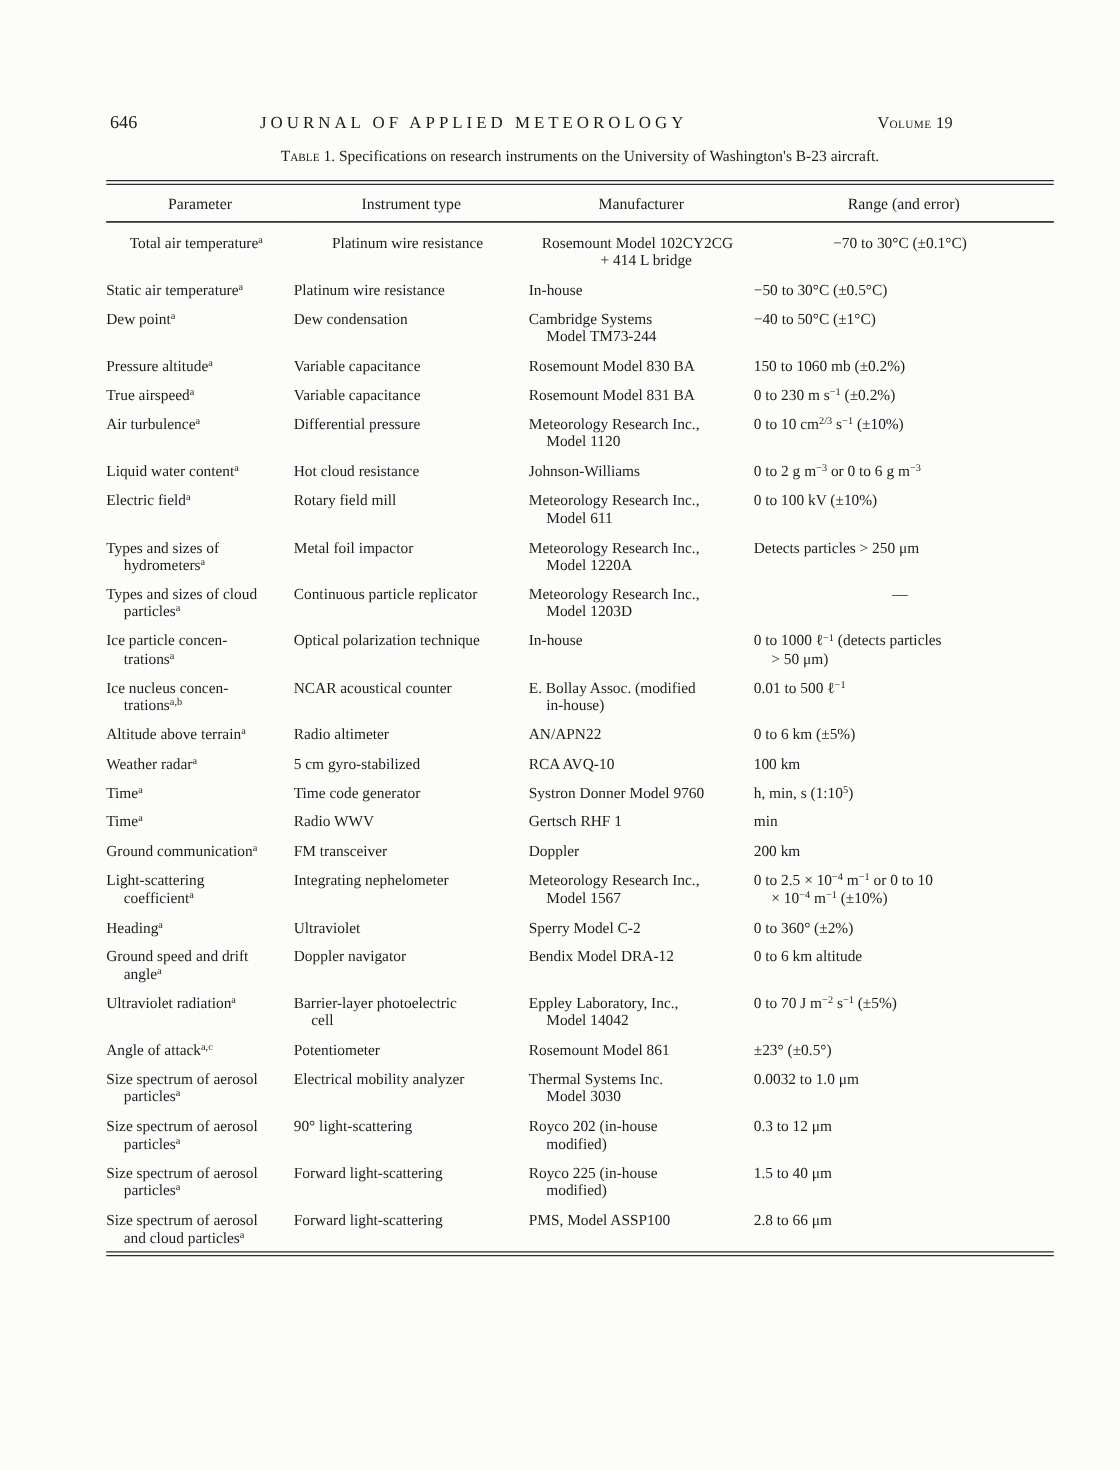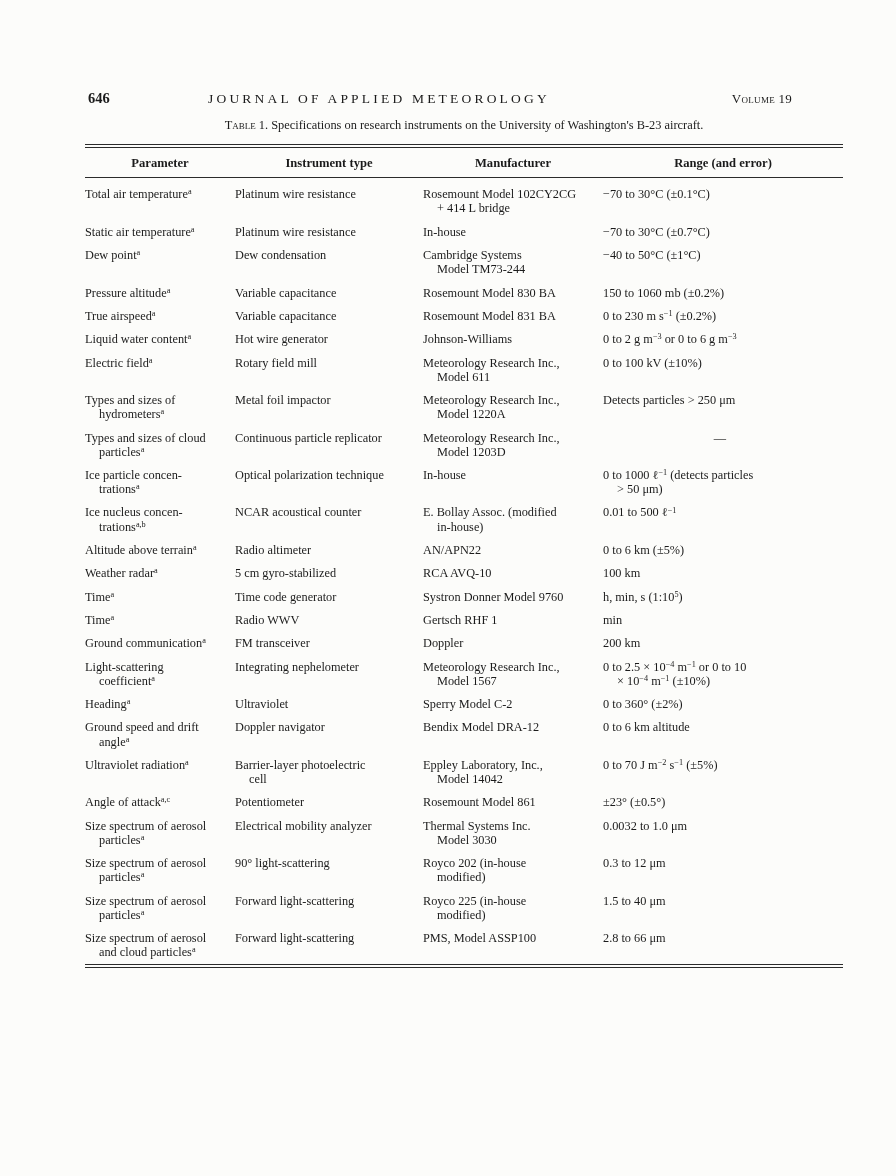--- a/index.html
+++ b/index.html
@@ -16,33 +16,33 @@
   .running-head {
     position: absolute;
     top: 90px;
     left: 88px;
     width: 734px;
     display: flex;
     align-items: baseline;
   }
   .page-number {
     font-size: 14.5px;
-    font-weight: bold;
+    font-weight: normal;
     width: 120px;
   }
   .journal-title {
     flex: 1;
     text-align: left;
     font-size: 13.5px;
     letter-spacing: 3.2px;
     white-space: nowrap;
   }
   .volume {
     width: 120px;
-    text-align: center;
+    text-align: left;
     font-size: 13px;
     font-variant: small-caps;
     letter-spacing: 0.3px;
   }
   .table-wrap {
     position: absolute;
     top: 118px;
     left: 85px;
     width: 758px;
   }
@@ -64,33 +64,33 @@
     border-collapse: collapse;
     table-layout: fixed;
     font-size: 12.3px;
     line-height: 1.15;
   }
   col.c1 { width: 150px; }
   col.c2 { width: 188px; }
   col.c3 { width: 180px; }
   col.c4 { width: 240px; }
   th {
-    font-weight: bold;
+    font-weight: normal;
     font-size: 12.6px;
     text-align: center;
     padding: 8px 4px 7px 4px;
     border-bottom: 1.3px solid #2b2b2b;
   }
   td {
     vertical-align: top;
     text-align: left;
     padding: 4.6px 6px 4.6px 14px;
     text-indent: -14px;
   }
-  tbody tr:first-child td { padding-top: 9px; }
+  tbody tr:first-child td { padding-top: 9px; text-align: center; }
   td.dash {
     text-align: center;
     text-indent: 0;
     padding-left: 0;
   }
   sup {
     font-size: 67%;
     line-height: 0;
     vertical-align: baseline;
     position: relative;
@@ -131,43 +131,49 @@
         <tr>
           <td>Total air temperature<sup>a</sup></td>
           <td>Platinum wire resistance</td>
           <td>Rosemount Model 102CY2CG<br>+ 414 L bridge</td>
           <td>−70 to 30°C (±0.1°C)</td>
         </tr>
         <tr>
           <td>Static air temperature<sup>a</sup></td>
           <td>Platinum wire resistance</td>
           <td>In-house</td>
-          <td>−70 to 30°C (±0.7°C)</td>
+          <td>−50 to 30°C (±0.5°C)</td>
         </tr>
         <tr>
           <td>Dew point<sup>a</sup></td>
           <td>Dew condensation</td>
           <td>Cambridge Systems<br>Model TM73-244</td>
           <td>−40 to 50°C (±1°C)</td>
         </tr>
         <tr>
           <td>Pressure altitude<sup>a</sup></td>
           <td>Variable capacitance</td>
           <td>Rosemount Model 830 BA</td>
           <td>150 to 1060 mb (±0.2%)</td>
         </tr>
         <tr>
           <td>True airspeed<sup>a</sup></td>
           <td>Variable capacitance</td>
           <td>Rosemount Model 831 BA</td>
           <td>0 to 230 m s<sup>−1</sup> (±0.2%)</td>
         </tr>
         <tr>
+          <td>Air turbulence<sup>a</sup></td>
+          <td>Differential pressure</td>
+          <td>Meteorology Research Inc.,<br>Model 1120</td>
+          <td>0 to 10 cm<sup>2/3</sup> s<sup>−1</sup> (±10%)</td>
+        </tr>
+        <tr>
           <td>Liquid water content<sup>a</sup></td>
-          <td>Hot wire generator</td>
+          <td>Hot cloud resistance</td>
           <td>Johnson-Williams</td>
           <td>0 to 2 g m<sup>−3</sup> or 0 to 6 g m<sup>−3</sup></td>
         </tr>
         <tr>
           <td>Electric field<sup>a</sup></td>
           <td>Rotary field mill</td>
           <td>Meteorology Research Inc.,<br>Model 611</td>
           <td>0 to 100 kV (±10%)</td>
         </tr>
         <tr>

